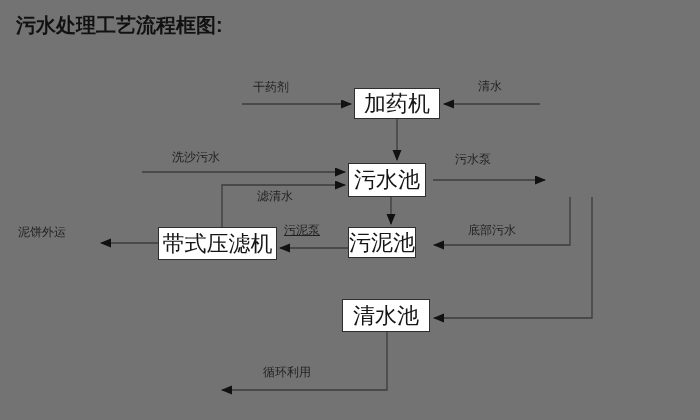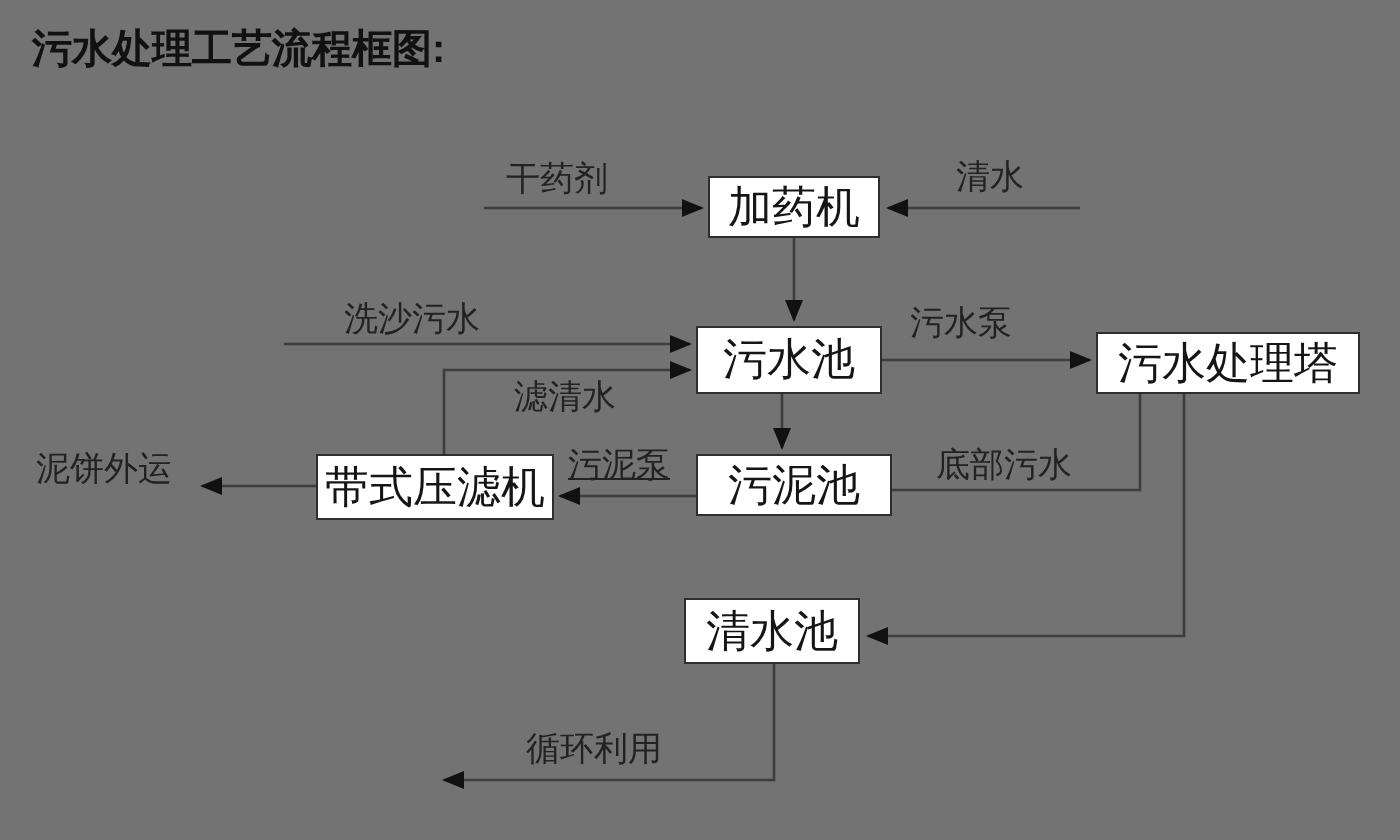--- a/index.html
+++ b/index.html
@@ -14,21 +14,21 @@
     line-height:1.2; white-space:nowrap;
   }
   .flow-svg { position:absolute; left:0; top:0; width:700px; height:420px; }
   .node {
     position:absolute; box-sizing:border-box;
     border:1.5px solid #2e2e2e; background:#ffffff;
     display:flex; align-items:center; justify-content:center;
     font-size:22px; color:#151515; line-height:1; white-space:nowrap;
   }
   .lbl {
-    position:absolute; font-size:17px; color:#222222;
+    position:absolute; font-size:12px; color:#222222;
     line-height:1; white-space:nowrap;
   }
 </style>
 </head>
 <body>
 
 <div class="canvas">
 
   <div class="title">污水处理工艺流程框图:</div>
 
@@ -51,33 +51,30 @@
       <path d="M570 197 L570 245 L434 245" marker-end="url(#ah)"></path>
       <path d="M592 197 L592 318 L434 318" marker-end="url(#ah)"></path>
       <path d="M387 332 L387 390 L222 390" marker-end="url(#ah)"></path>
     </g>
   </svg>
 
   <div class="node" style="left:354px; top:88px;  width:86px;  height:31px;">
     <span>加药机</span>
   </div>
 
-  <div class="node" style="left:348px; top:163px; width:93px;  height:34px;">
+  <div class="node" style="left:348px; top:163px; width:78px;  height:34px;">
     <span>污水池</span>
   </div>
 
-  <div class="node" style="left:548px; top:166px; width:132px; height:31px;">
-    <span>污水处理塔</span>
-  </div>
 
   <div class="node" style="left:158px; top:227px; width:119px; height:33px;">
     <span>带式压滤机</span>
   </div>
 
-  <div class="node" style="left:348px; top:227px; width:98px;  height:31px;">
+  <div class="node" style="left:348px; top:227px; width:68px;  height:31px;">
     <span>污泥池</span>
   </div>
 
   <div class="node" style="left:342px; top:299px; width:88px;  height:33px;">
     <span>清水池</span>
   </div>
 
   <span class="lbl" style="left:253px; top:81px;">干药剂</span>
   <span class="lbl" style="left:478px; top:80px;">清水</span>
   <span class="lbl" style="left:172px; top:151px;text-align:center;">洗沙污水</span>

